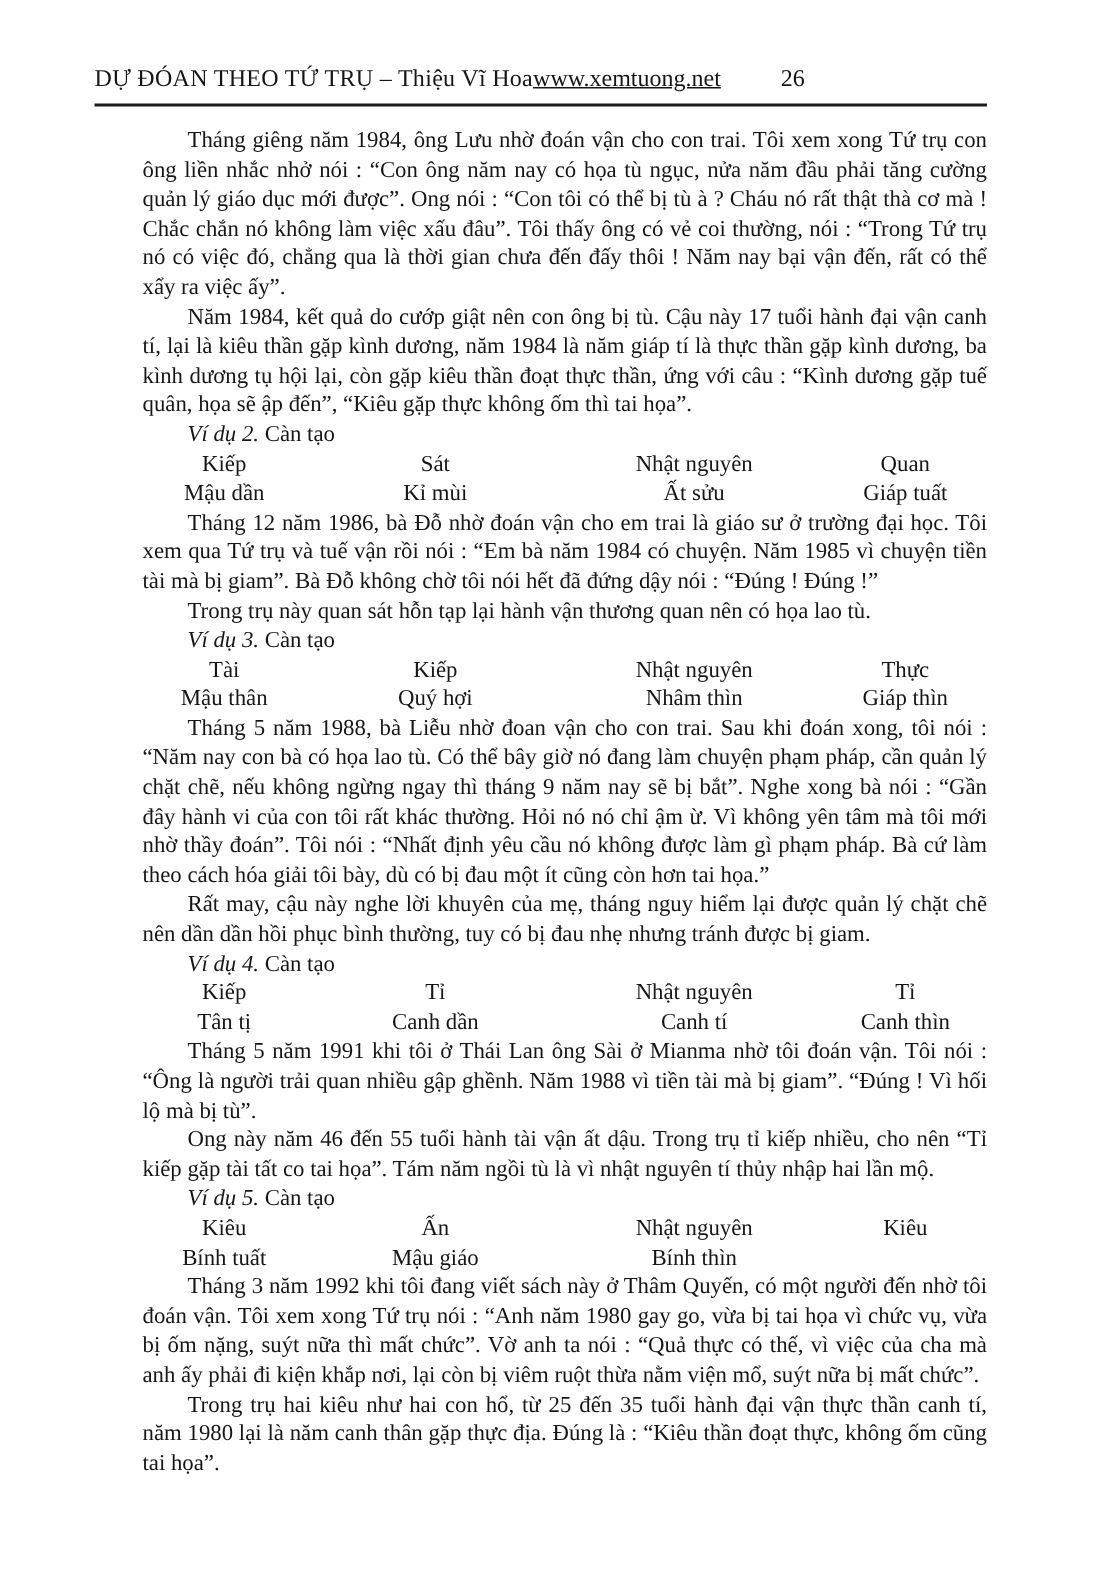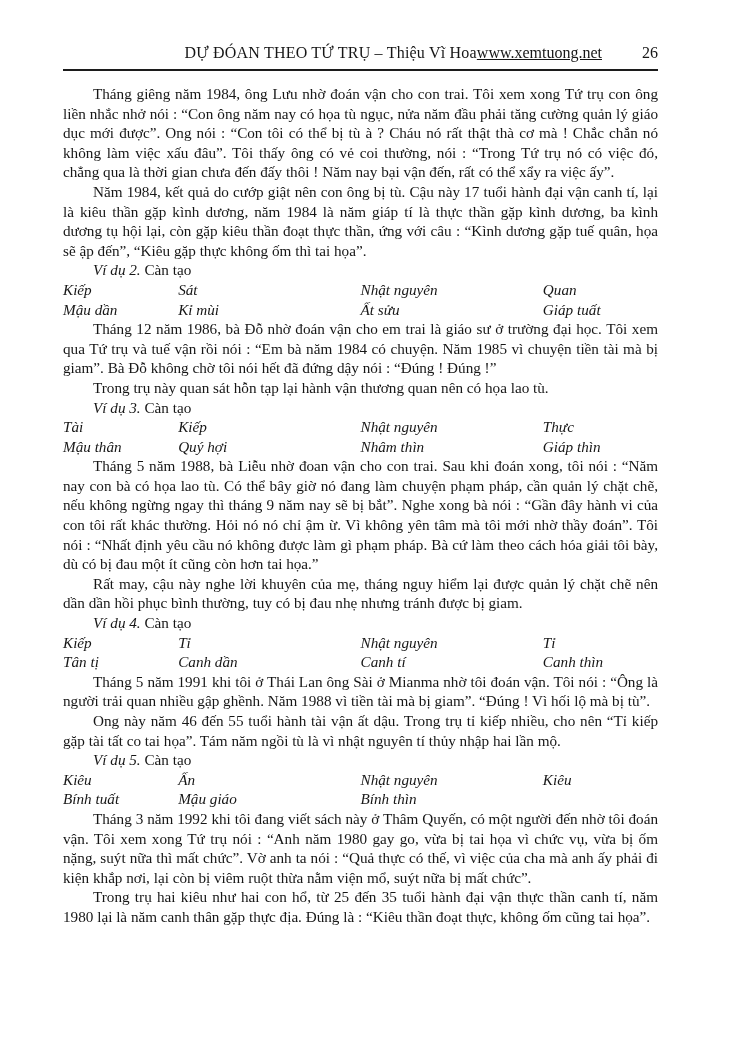--- a/index.html
+++ b/index.html
@@ -4,33 +4,33 @@
 <style>
   html,body{margin:0;padding:0;background:#e8e8e8;}
   .page{
     width:744px;height:1053px;margin:0 auto;background:#ffffff;
     box-sizing:border-box;position:relative;
     font-family:"Liberation Serif","DejaVu Serif",serif;
     color:#161616;
   }
   .inner{padding:44px 86px 0 63px;box-sizing:border-box;}
   .header{
-    display:flex;justify-content:flex-end;align-items:baseline;
+    display:flex;justify-content:flex-start;align-items:baseline;
     font-size:16px;padding-bottom:7px;border-bottom:2px solid #1c1c1c;
     white-space:nowrap;
   }
   .header-title{letter-spacing:0.2px;}
   .header-right{display:flex;align-items:baseline;gap:40px;}
   .site-url{text-decoration:underline;}
-  .doc-body{margin-top:13px;font-size:15.2px;line-height:19.6px;text-align:justify;}
+  .doc-body{margin-top:13px;font-size:15.2px;line-height:19.6px;text-align:justify;margin-left:32px;}
   .para{margin:0;text-indent:30px;}
   .example .ex-label{font-weight:normal;font-style:italic;}
   .pillar-row{
     display:grid;grid-template-columns:1.2fr 1.9fr 1.9fr 1.2fr;
-    text-align:left;line-height:19.6px;font-style:italic;
+    text-align:center;line-height:19.6px;
   }
   .pillar-cell{white-space:nowrap;}
 </style>
 </head>
 <body>
 
 <div class="page">
   <div class="inner">
     <div class="header">
       <span class="header-title">DỰ ĐÓAN THEO TỨ TRỤ – Thiệu Vĩ Hoa</span>

